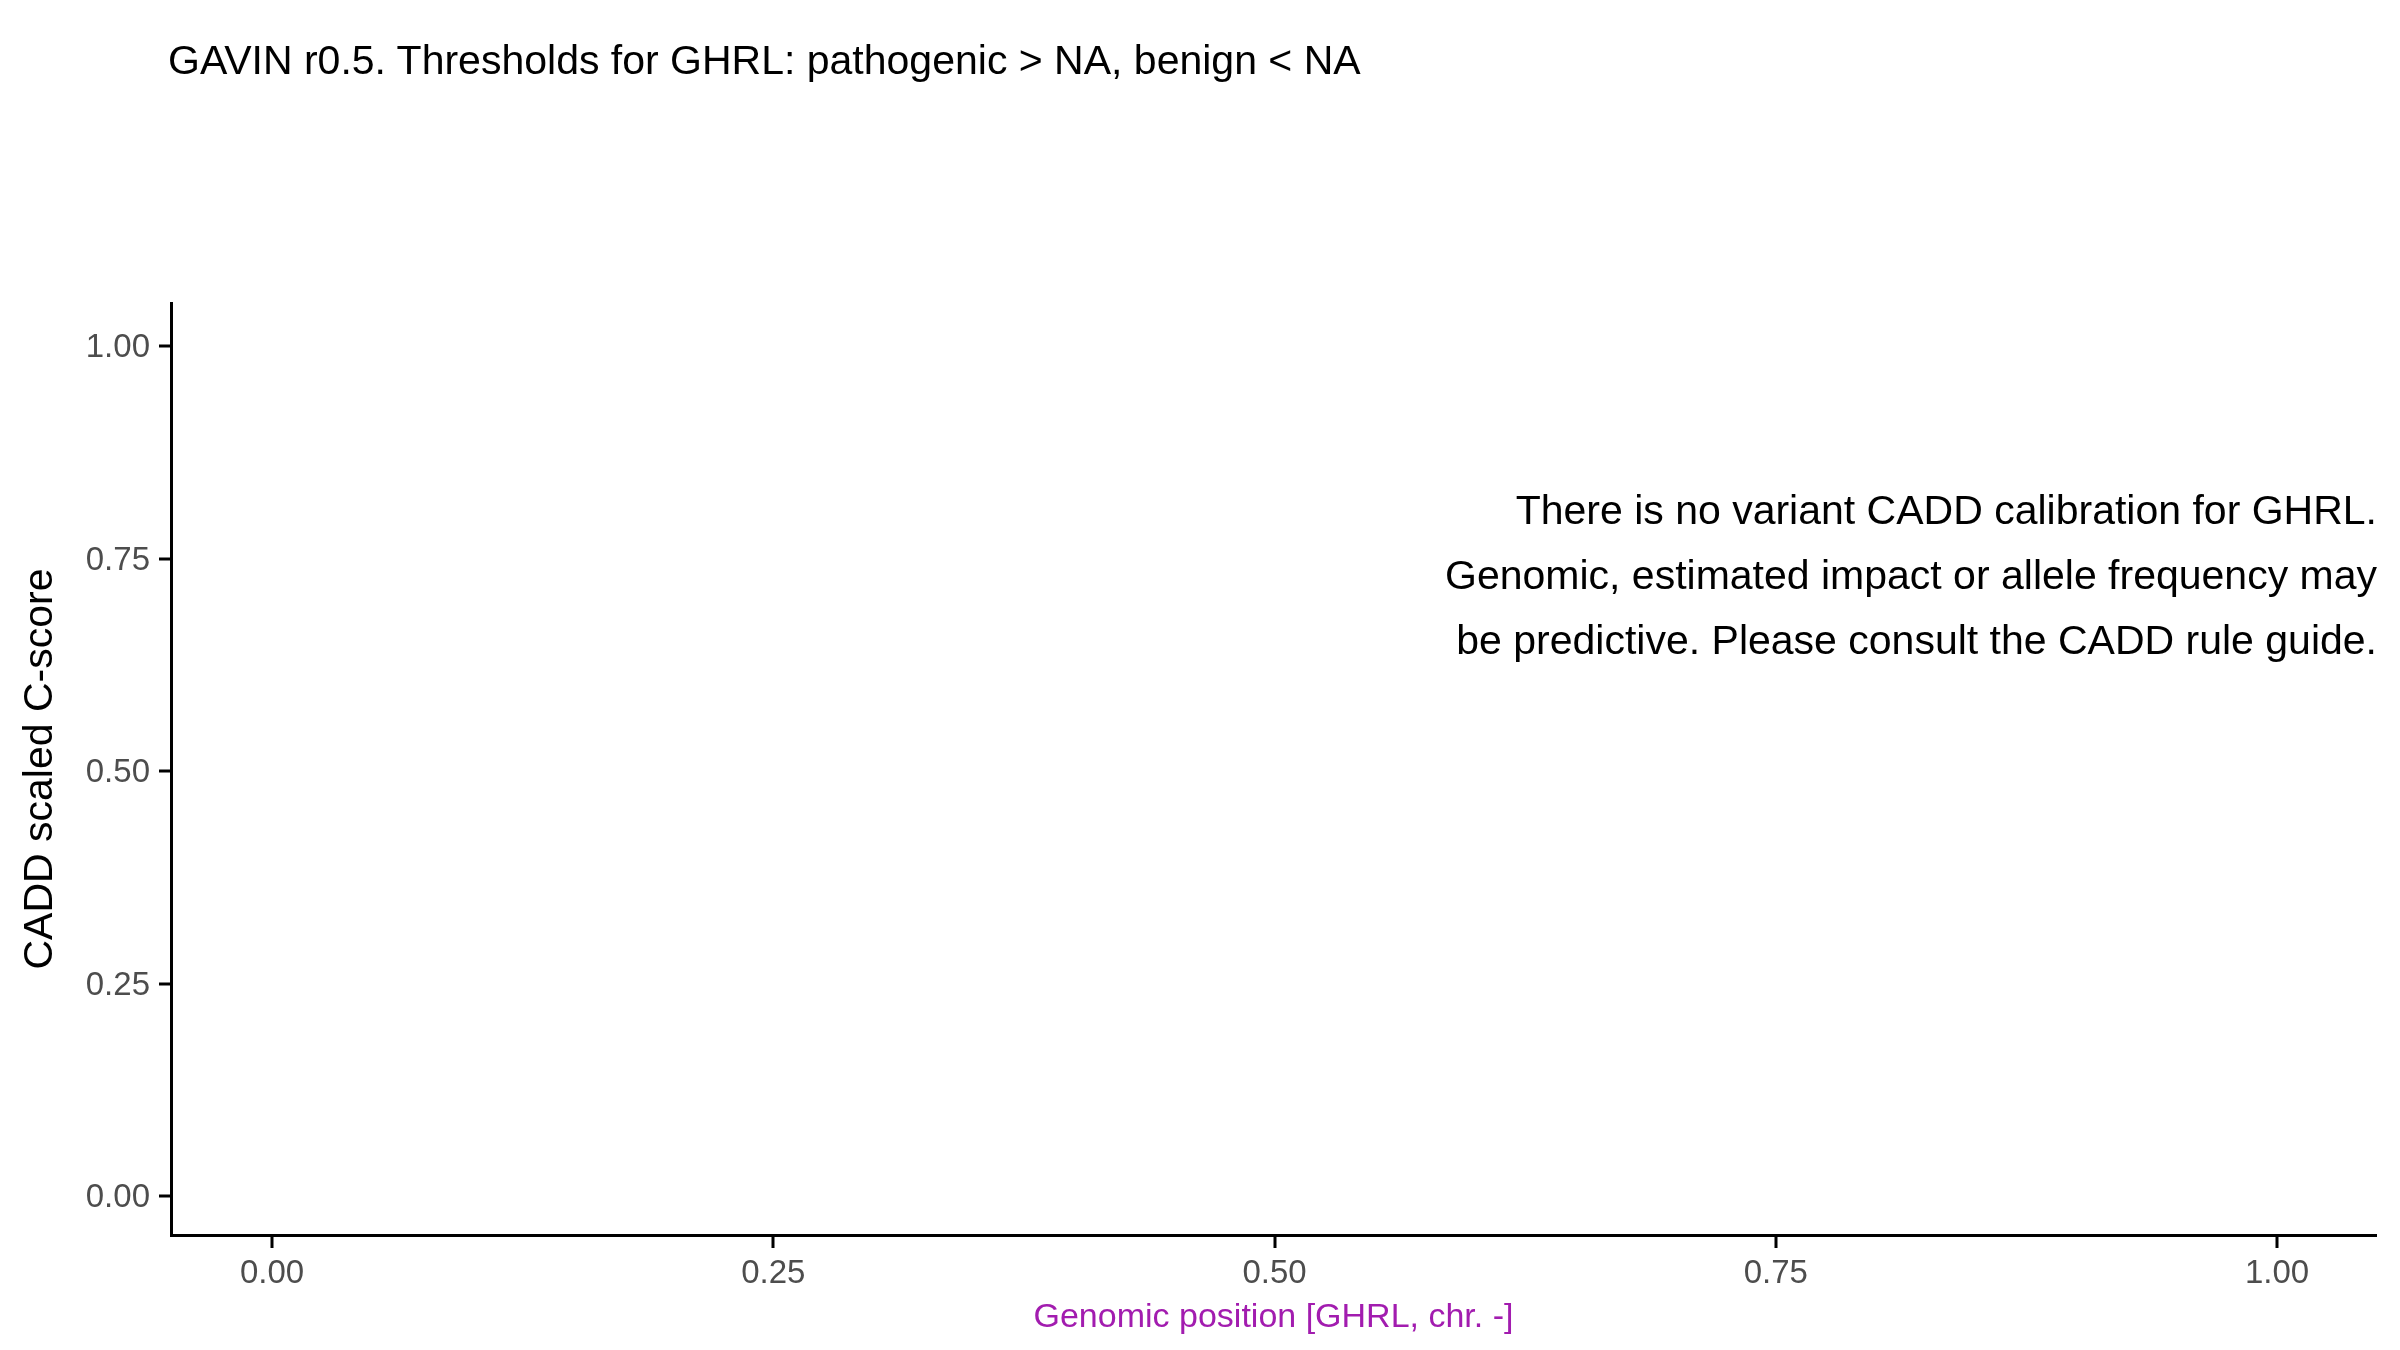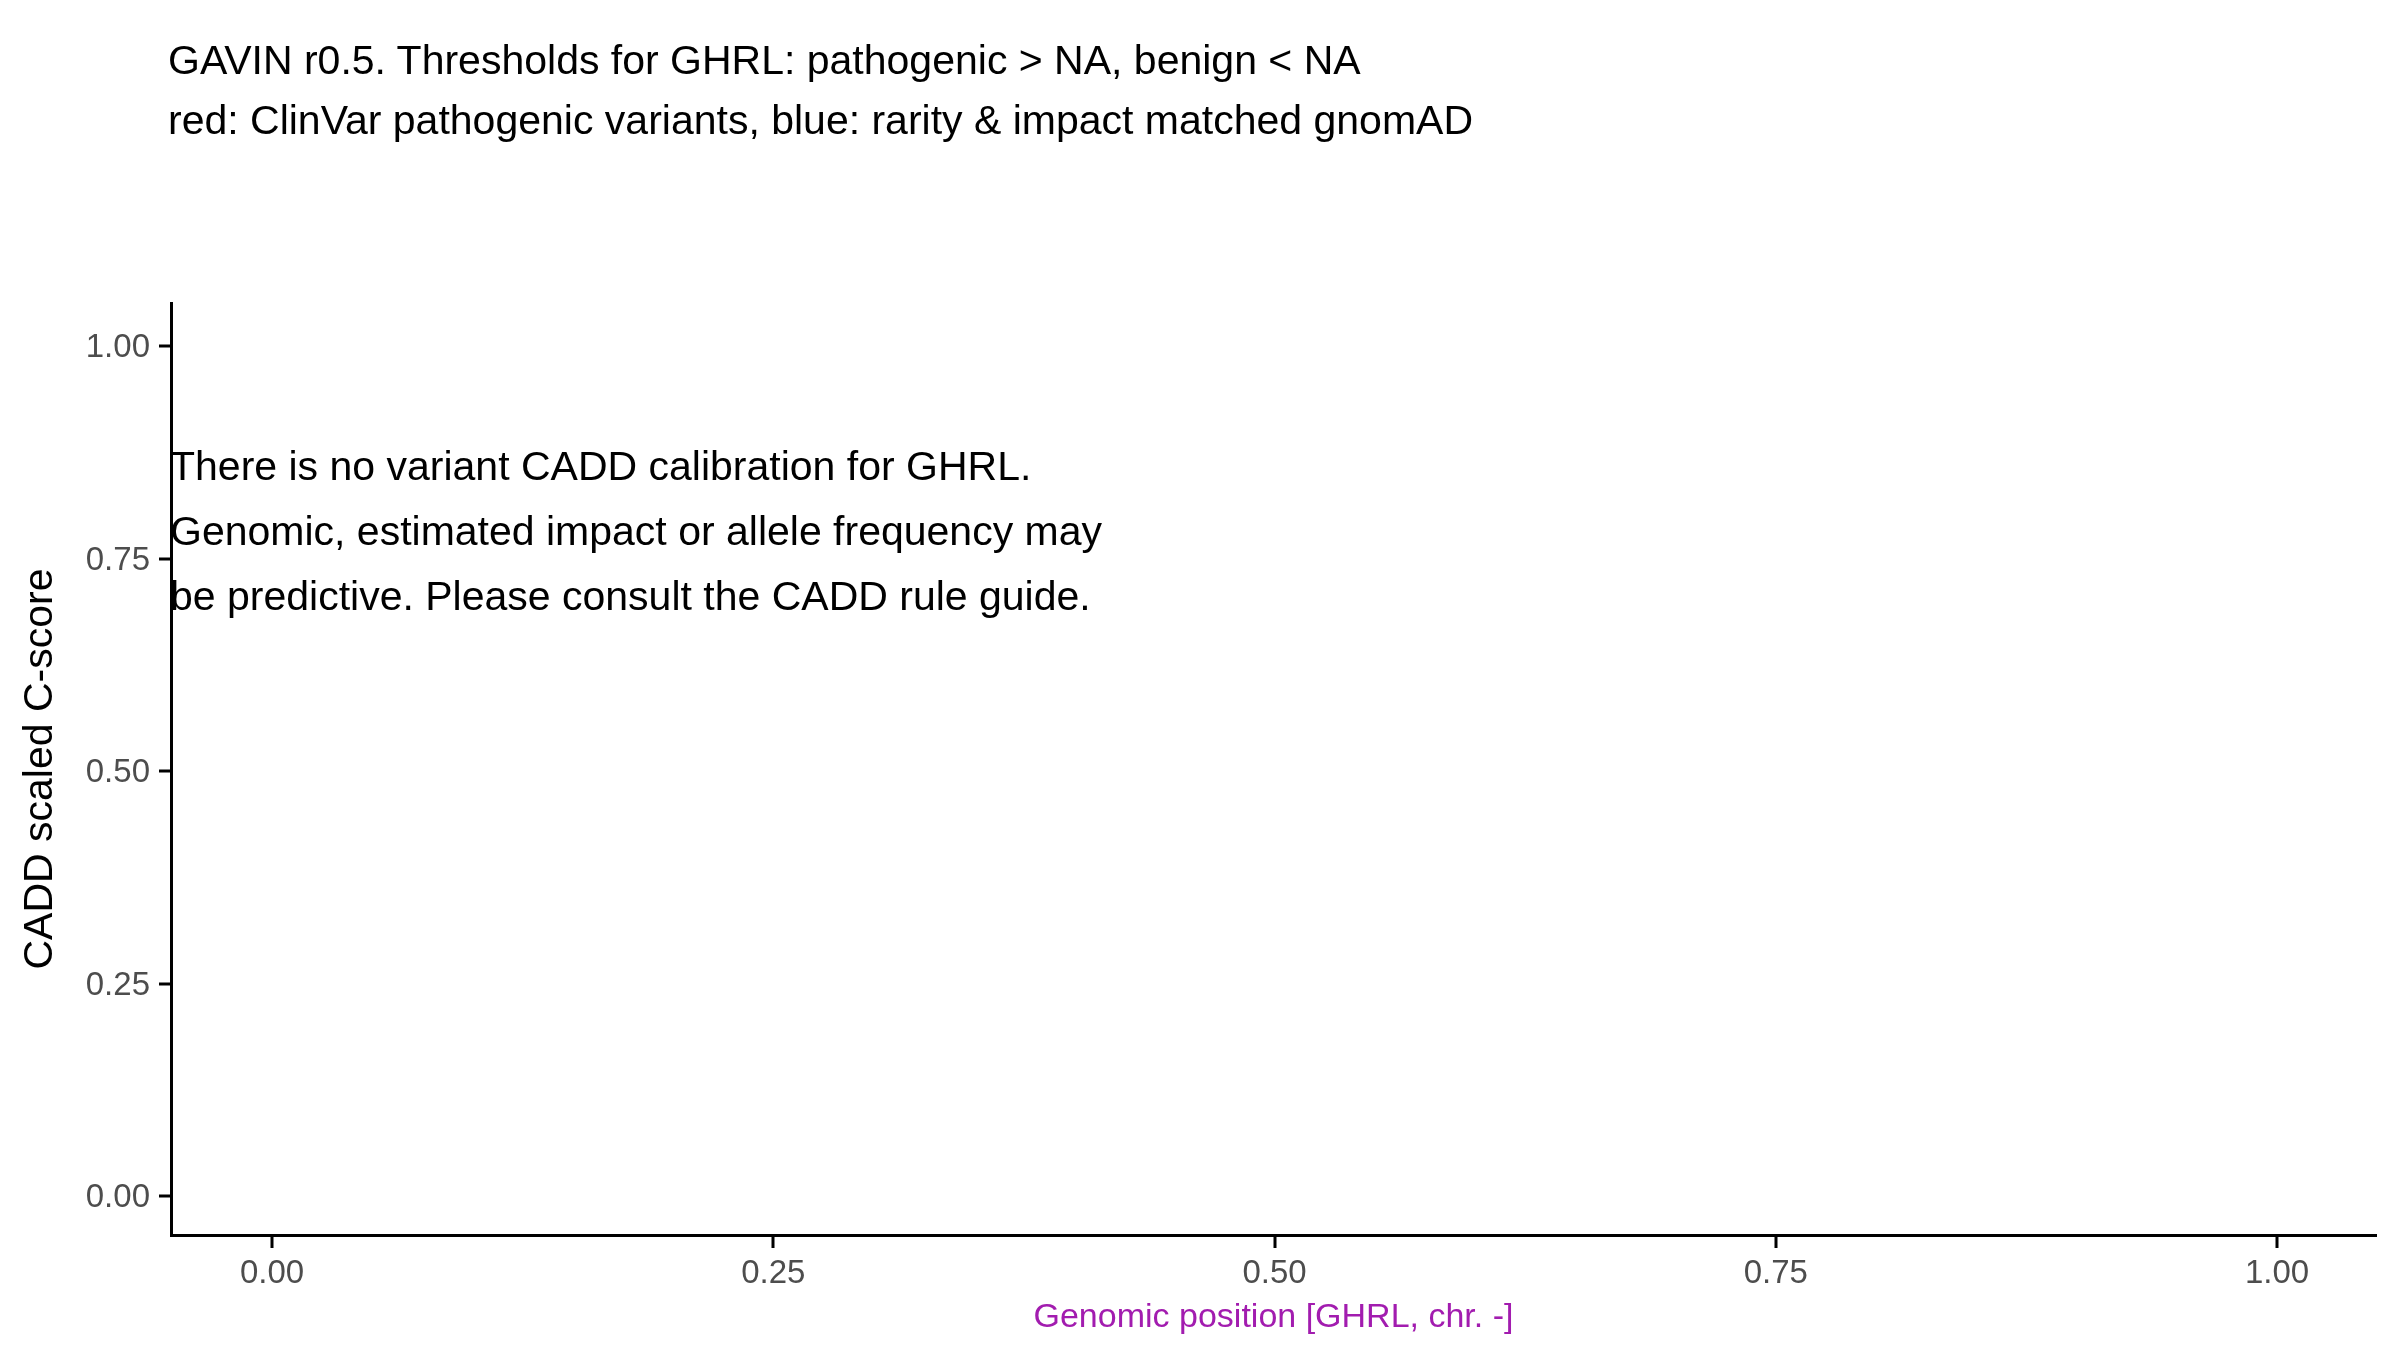--- a/index.html
+++ b/index.html
@@ -34,23 +34,23 @@
     width: 2207px;
     height: 935px;
     box-sizing: border-box;
     border-left: 3px solid #000000;
     border-bottom: 3px solid #000000;
     background: #ffffff;
   }
   .annotation {
     position: absolute;
     left: 170px;
-    top: 410px;
+    top: 454px;
     width: 2207px;
-    text-align: left;
+    text-align: right;
     font-size: 41px;
     line-height: 65px;
     color: #000000;
   }
   .xtick-mark {
     position: absolute;
     top: 1213px;
     width: 3px;
     height: 11px;
     background: #000000;
@@ -101,21 +101,20 @@
     white-space: nowrap;
   }
 </style>
 </head>
 <body>
 
 <div class="fig">
 
   <div class="plot-title">
     <div>GAVIN r0.5. Thresholds for GHRL: pathogenic &gt; NA, benign &lt; NA</div>
-    <div>red: ClinVar pathogenic variants, blue: rarity &amp; impact matched gnomAD</div>
   </div>
 
   <div class="panel"></div>
 
   <div class="annotation">
     <div>There is no variant CADD calibration for GHRL.</div>
     <div>Genomic, estimated impact or allele frequency may</div>
     <div>be predictive. Please consult the CADD rule guide.</div>
   </div>
 

